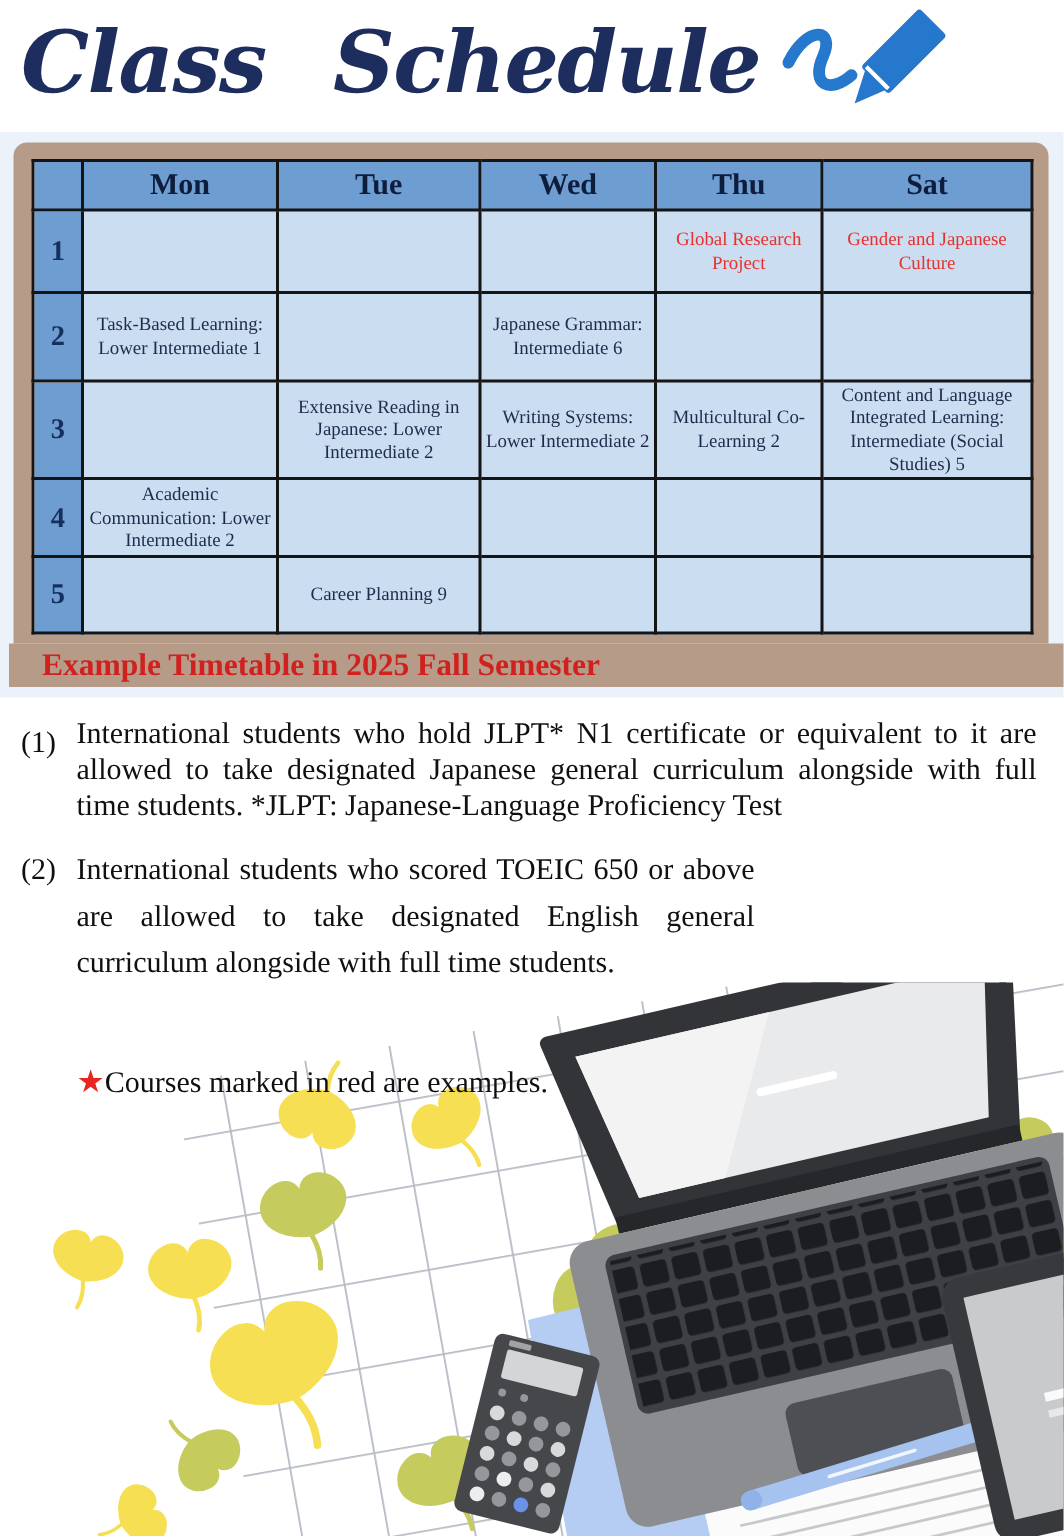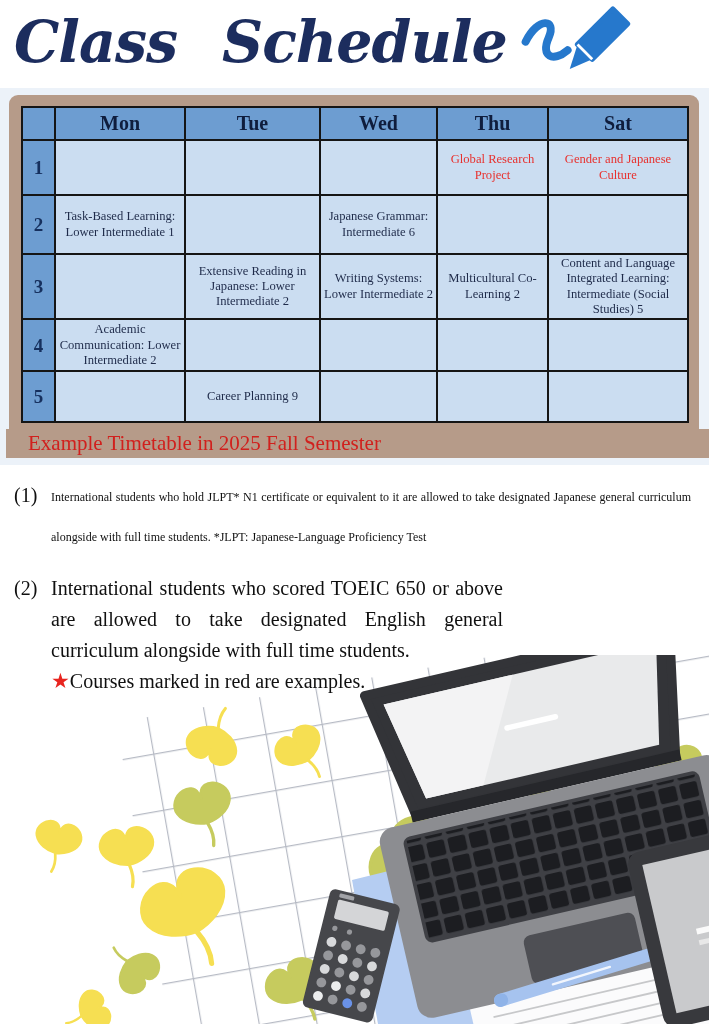--- a/index.html
+++ b/index.html
@@ -31,33 +31,33 @@
   table.tt td.p{background:#6d9dd1;color:#16305e;font-size:19px;font-weight:bold;}
   table.tt td{color:#1f2b4a;font-size:12.6px;line-height:1.22;}
   table.tt td.ex{color:#e8312e;margin-left:30px;}
   tr.hr0{height:33px;} tr.r1{height:55px;} tr.r2{height:59px;}
   tr.r3{height:65px;} tr.r4{height:52px;} tr.r5{height:51px;}
   .caption-bar{
     margin-left:6px;width:703px;height:29px;background:#b69b89;
     display:flex;align-items:center;
   }
   .caption-bar span{
-    padding-left:22px;color:#d1201d;font-weight:normal;font-size:21px;
+    padding-left:22px;color:#d1201d;font-weight:bold;font-size:21px;
     font-family:"Liberation Serif",serif;
     text-align:right;
   }
   
   .notes{margin-top:12px;}
   .note{display:flex;margin-left:14px;color:#101010;}
   .note-num{width:37px;flex:none;font-size:20px;line-height:36px;}
   .note1{margin-bottom:16px;}
-  .note1 .note-body{width:640px;font-size:12px;line-height:40px;text-align:justify;}
+  .note1 .note-body{width:640px;font-size:20px;line-height:24px;text-align:justify;}
   .note2 .note-num{line-height:31px;}
   .note2 .note-body{width:452px;font-size:20px;line-height:31px;text-align:justify;}
-  .star-line{display:block;}
+  .star-line{display:block;margin-top:48px;}
   .star{color:#e8251f;font-size:21px;}
   
   .illustration{position:absolute;left:0;top:655px;z-index:0;pointer-events:none;}
 </style>
 </head>
 <body>
 
 <svg class="illustration" width="709" height="369" viewBox="0 0 709 369">
   <defs>
     <pattern id="gridp" width="57" height="57" patternUnits="userSpaceOnUse">

